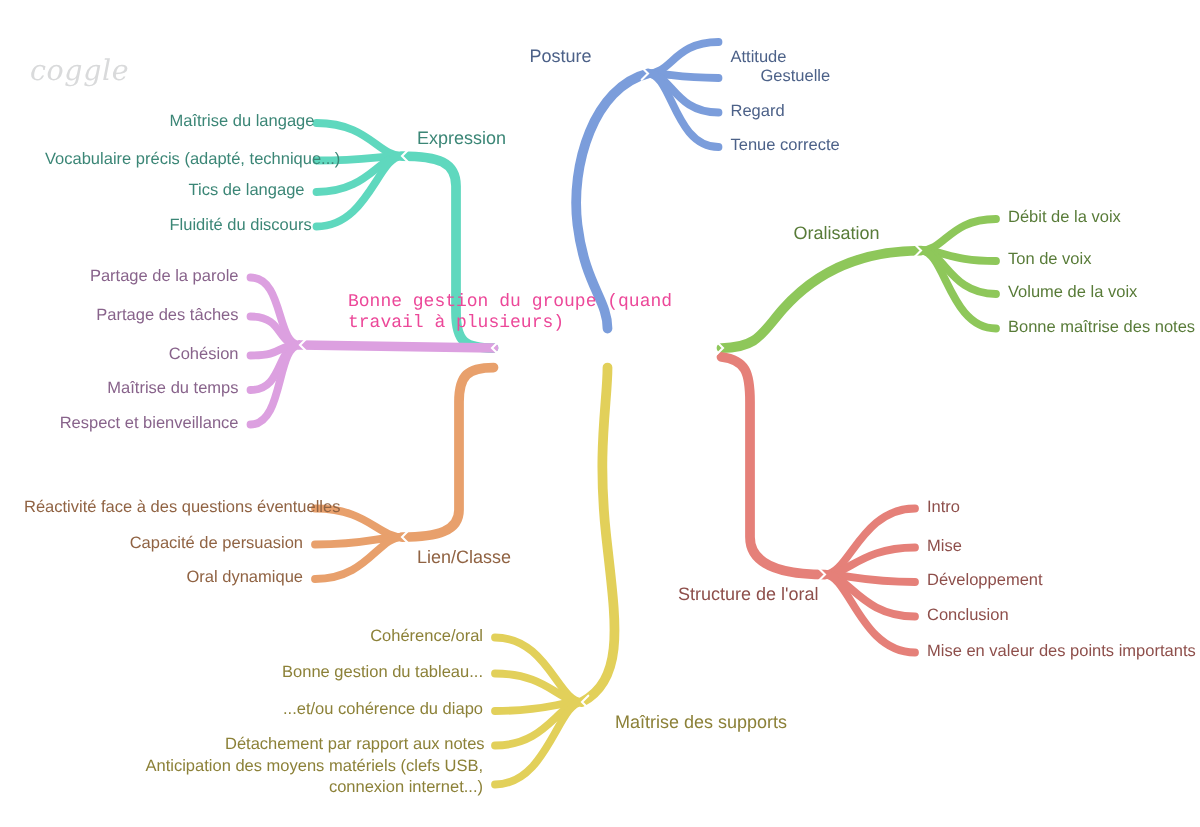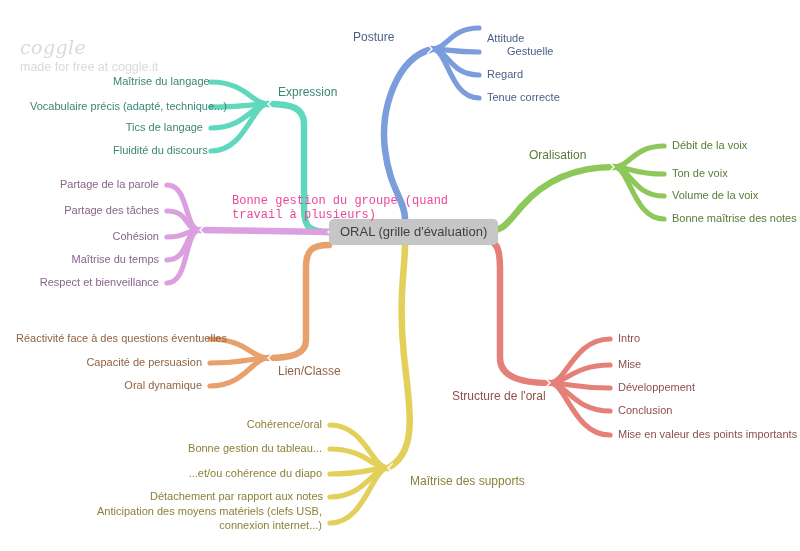--- a/index.html
+++ b/index.html
@@ -120,23 +120,21 @@
       <path d="M 388 468 C 372 468, 365 449, 330 449" stroke="#e2d05a" stroke-width="5.2" fill="none" stroke-linecap="round" stroke-linejoin="round"></path>
       <path d="M 388 468 C 372 468, 365 474, 330 474" stroke="#e2d05a" stroke-width="5.2" fill="none" stroke-linecap="round" stroke-linejoin="round"></path>
       <path d="M 388 468 C 372 468, 365 497, 330 497" stroke="#e2d05a" stroke-width="5.2" fill="none" stroke-linecap="round" stroke-linejoin="round"></path>
       <path d="M 388 468 C 372 468, 365 523, 330 523" stroke="#e2d05a" stroke-width="5.2" fill="none" stroke-linecap="round" stroke-linejoin="round"></path>
       <path d="M 392.2 463.8 L 388 468 L 392.2 472.2" stroke="#ffffff" stroke-width="1.4" fill="none" stroke-linecap="round"></path>
       <path d="M 332.2 227.8 L 328 232 L 332.2 236.2" stroke="#ffffff" stroke-width="1.4" fill="none" stroke-linecap="round"></path>
       <path d="M 477.8 227.8 L 482 232 L 477.8 236.2" stroke="#ffffff" stroke-width="1.4" fill="none" stroke-linecap="round"></path>
     </svg>
 
   <div class="wm wm-logo">coggle</div>
-  <div class="wm wm-sub">made for free at coggle.it</div>
 
-  <div class="root-node" id="root-node" style="left: 329px; top: 219px; background: rgb(198, 198, 198); color: rgb(63, 63, 63);">ORAL (grille d'évaluation)</div>
 
   <div id="labels">
       <div class="node branch-label align-left" style="left: 278px; top: 86px; color: rgb(59, 134, 118);">Expression</div>
       <div class="node align-right" style="left: 113px; top: 75px; width: 90px; color: rgb(59, 134, 118);">Maîtrise du langage</div>
       <div class="node align-right" style="left: 30px; top: 100px; width: 173px; color: rgb(59, 134, 118);">Vocabulaire précis (adapté, technique...)</div>
       <div class="node align-right" style="left: 113px; top: 121px; width: 90px; color: rgb(59, 134, 118);">Tics de langage</div>
       <div class="node align-right" style="left: 113px; top: 144px; width: 90px; color: rgb(59, 134, 118);">Fluidité du discours</div>
       <div class="node branch-label align-left" style="left: 353px; top: 31px; color: rgb(76, 97, 136);">Posture</div>
       <div class="node align-left" style="left: 487px; top: 32px; width: 130px; color: rgb(76, 97, 136);">Attitude</div>
       <div class="node align-left" style="left: 487px; top: 45px; width: 130px; color: rgb(76, 97, 136); margin-left: 20px;">Gestuelle</div>

